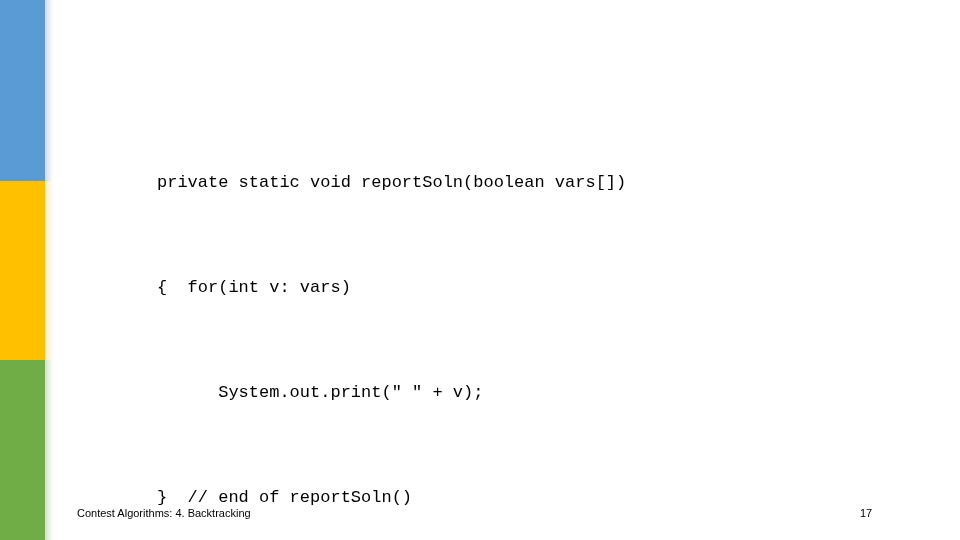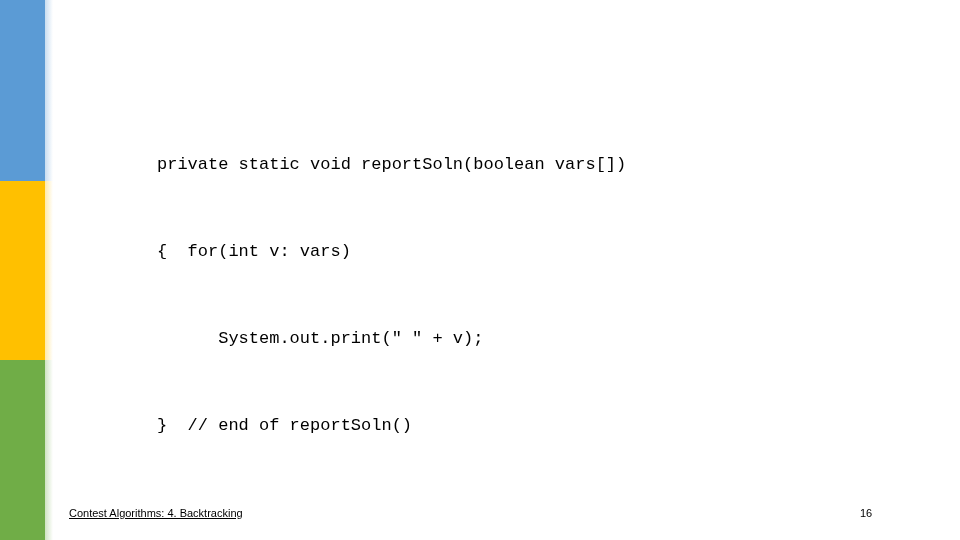--- a/index.html
+++ b/index.html
@@ -55,32 +55,32 @@
     font-size: 17px;
     line-height: 29px;
     color: #000000;
     white-space: pre;
     letter-spacing: 0px;
   }
   .code-line {
     white-space: pre;
     display: block;
     height: 29px;
+    margin-top: 18px;
   }
 
   
   #footer-title {
     position: absolute;
-    left: 69px;
+    left: 77px;
     top: 507px;
     font-family: "Liberation Sans", sans-serif;
     font-size: 11px;
     color: #000000;
     white-space: nowrap;
-    text-decoration: underline;
   }
   #footer-page-number {
     position: absolute;
     left: 860px;
     top: 507px;
     width: 40px;
     text-align: left;
     font-family: "Liberation Sans", sans-serif;
     font-size: 11px;
     color: #000000;
@@ -100,13 +100,13 @@
 <div class="bar-shadow" id="bar-shadow-green" style="background: linear-gradient(to right, rgba(112, 173, 71, 0.333), rgba(112, 173, 71, 0));"></div>
 
 <div id="code-block">
   <span class="code-line">private static void reportSoln(boolean vars[])</span>
   <span class="code-line">{  for(int v: vars)</span>
   <span class="code-line">      System.out.print(" " + v);</span>
   <span class="code-line">}  // end of reportSoln()</span>
 </div>
 
 <div id="footer-title">Contest Algorithms: 4. Backtracking</div>
-<div id="footer-page-number">16</div>
+<div id="footer-page-number">17</div>
 
 </body></html>

